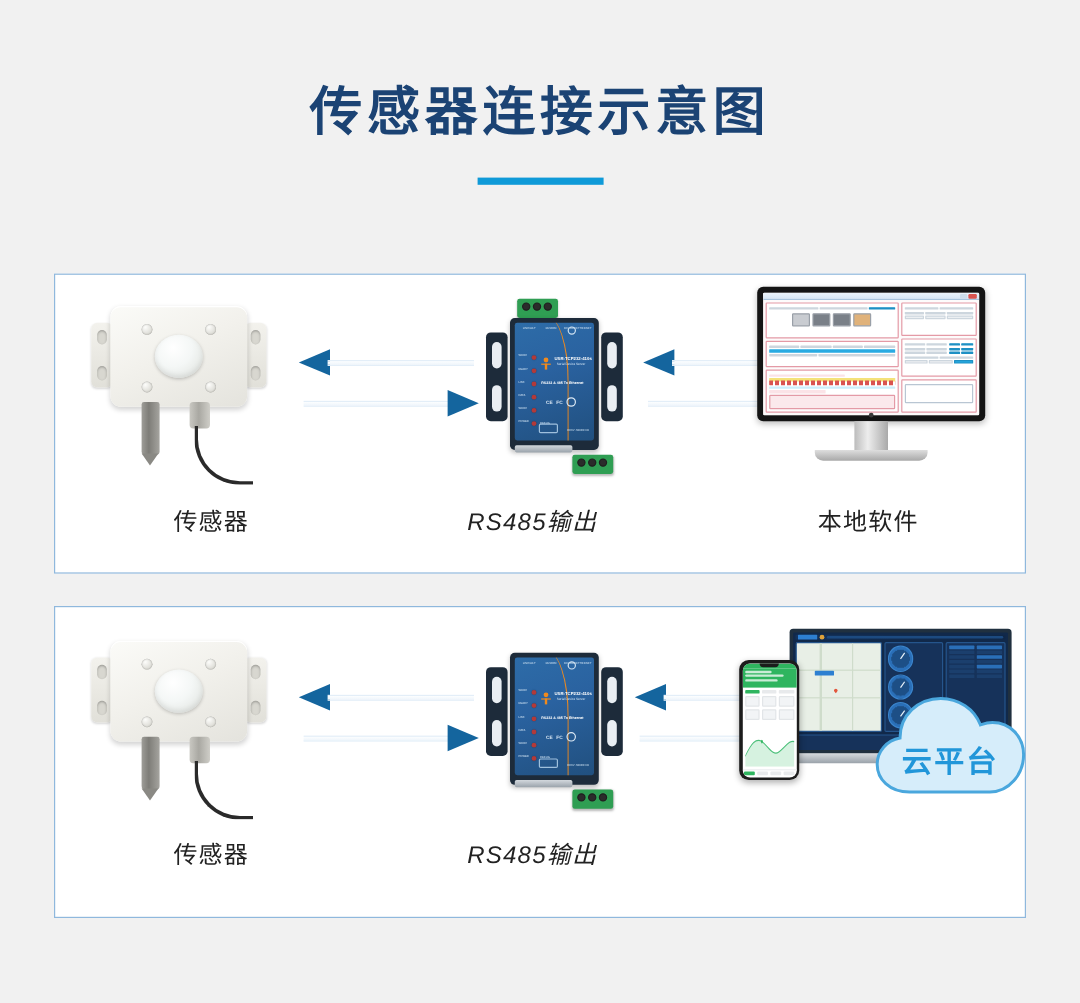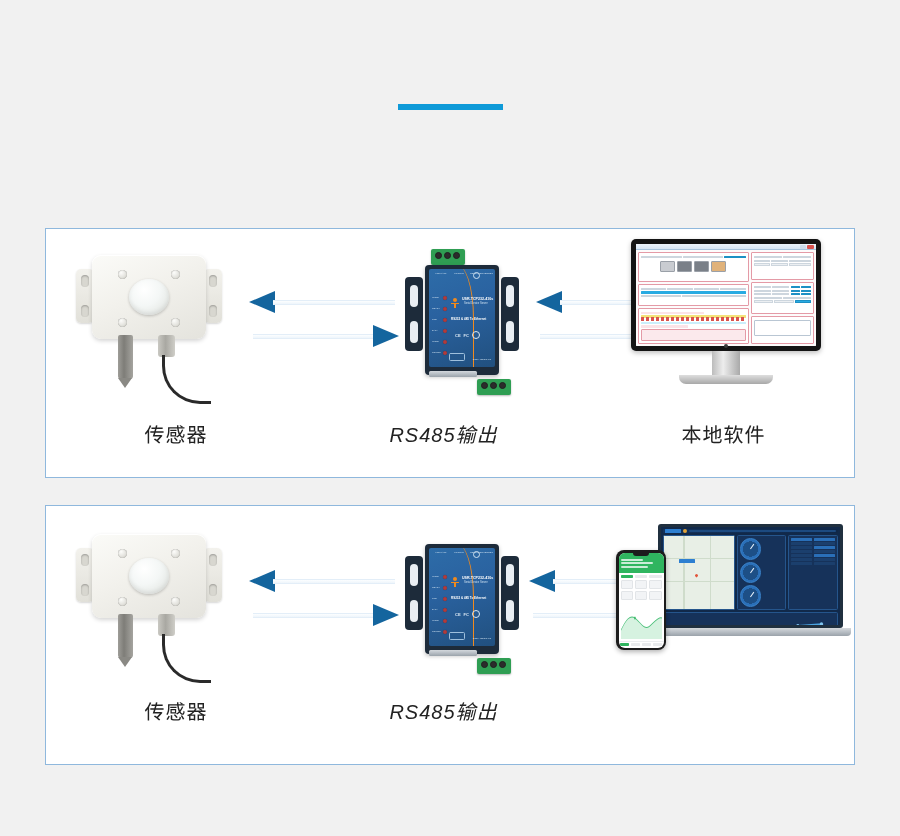--- a/index.html
+++ b/index.html
@@ -360,20 +360,21 @@
   .cloud .ctext{
     position:absolute;left:0;right:0;top:38px;text-align:center;
     font-size:25px;font-weight:700;color:#2196d9;letter-spacing:2px;
     font-family:"Liberation Sans","DejaVu Sans",sans-serif;
   }
 </style>
 </head>
 <body>
 
 <div class="title-wrap">
+  <h1 class="page-title">传感器连接示意图</h1>
   <div class="title-rule"></div>
 </div>
 
 <div class="panel" id="panel-local">
   <div class="row-stage">
 
     <div class="sensor" style="left:28px;top:18px;">
       <div class="ear l">
           <i class="t"></i>
           <i class="b"></i>
@@ -844,20 +845,28 @@
           </div>
           <div class="pnav">
             <i class="on"></i>
             <i></i>
             <i></i>
             <i></i>
           </div>
         </div>
       </div>
 
+      <div class="cloud">
+        <svg viewBox="0 0 128 88" preserveAspectRatio="none" aria-hidden="true">
+          <path d="M30,84 C13,84 3,73 3,61 C3,50 11,41 22,39 C22,20 37,6 56,6
+                   C71,6 84,15 89,28 C92,27 95,26 99,26 C114,26 125,38 125,53
+                   C125,69 113,84 97,84 Z" fill="#d6edfa" stroke="#4aa7dd" stroke-width="2.5"></path>
+        </svg>
+        <div class="ctext">云平台</div>
+      </div>
     </div>
   </div>
 
   <div class="row-labels">
     <div class="node-label lbl-a">传感器</div>
     <div class="node-label lbl-b">RS485输出</div>
   </div>
 </div>
 
 </body></html>

